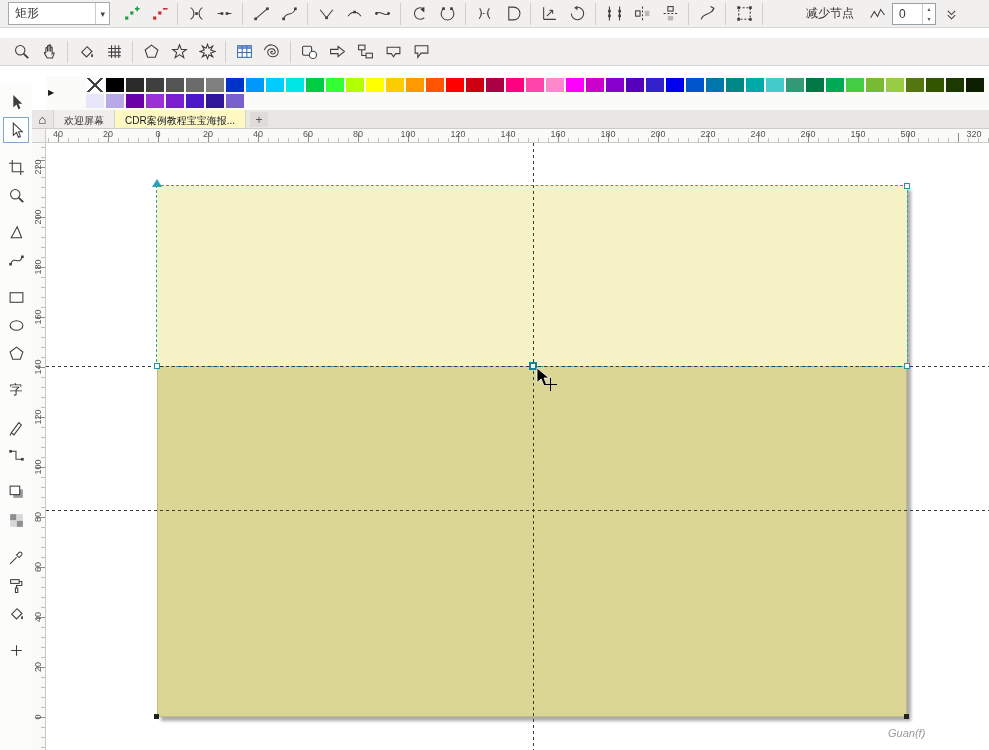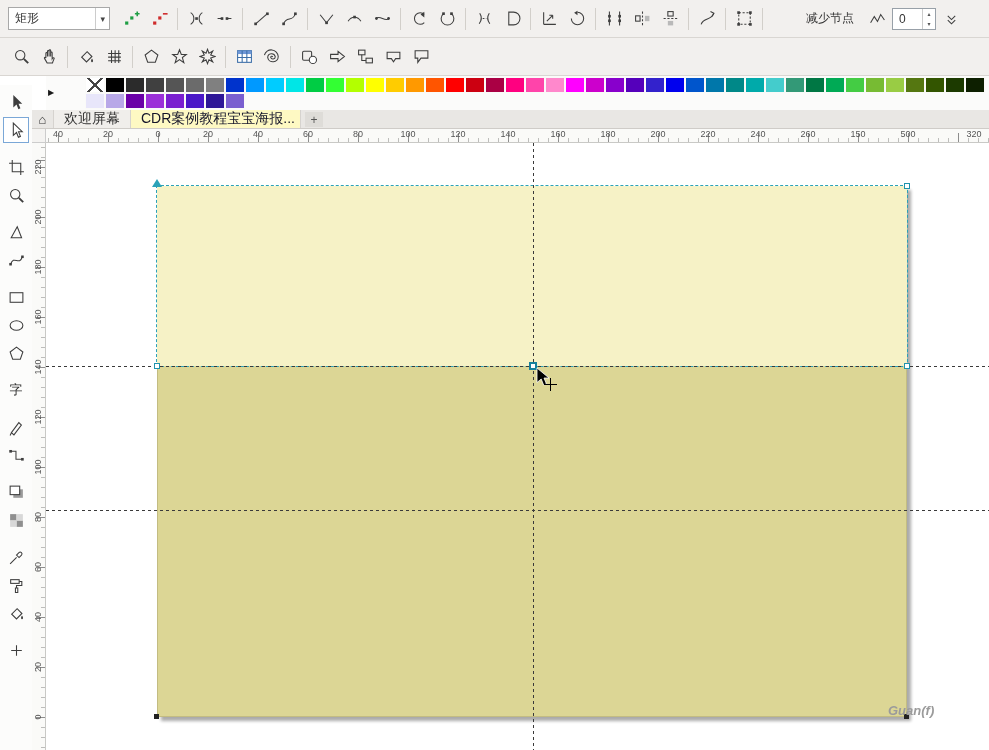--- a/index.html
+++ b/index.html
@@ -2,21 +2,21 @@
 <html><head>
 <meta charset="utf-8">
 <style>
   * { margin:0; padding:0; box-sizing:border-box; }
   html,body { width:989px; height:750px; }
   body { font-family:"Liberation Sans", sans-serif; font-size:12px; color:#333; background:#fff; overflow:hidden; }
   #app { position:relative; width:989px; height:750px; background:#fff; }
 
   
   .propbar, .toolbar2 {
-    position:absolute; left:0; width:100%; height:38px;
+    position:absolute; left:0; width:100%; height:28px;
     background:#f2f0ee; border-bottom:1px solid #d9d6d2;
     display:flex; align-items:center; padding-left:8px; gap:2px;
   }
   .propbar { top:0; }
   .toolbar2 { top:38px; }
   .btnrow { display:flex; align-items:center; gap:2px; }
   .tbtn { width:26px; height:26px; display:flex; align-items:center; justify-content:center; border-radius:2px; flex:0 0 auto; }
   .tbtn svg { display:block; }
   .vsep { width:1px; height:22px; background:#d2cfca; margin:0 3px; flex:0 0 auto; }
   .dropdown {
@@ -36,21 +36,21 @@
   .pal-rows { margin-left:39px; padding-top:1px; }
   .pal-row { display:flex; height:16px; }
   .swatch { width:20px; height:16px; border:1px solid #fafaf8; flex:0 0 auto; }
   .swatch.none { background:
       linear-gradient(45deg, transparent 44%, #444 44%, #444 56%, transparent 56%),
       linear-gradient(-45deg, transparent 44%, #444 44%, #444 56%, transparent 56%), #fff; }
 
   
   .tabbar { position:absolute; left:32px; top:110px; right:0; height:19px; background:#e9e7e4; border-bottom:1px solid #cfccc8; display:flex; align-items:stretch; }
   .home-btn { width:22px; display:flex; align-items:center; justify-content:center; font-size:13px; color:#333; border-right:1px solid #d6d3cf; }
-  .tab { display:flex; align-items:center; padding:0 10px; font-size:14px; color:#333; border-right:1px solid #d6d3cf; background:#f0eeeb; white-space:nowrap; overflow:hidden; max-width:170px; }
+  .tab { display:flex; align-items:flex-end; padding:0 10px; font-size:10px; color:#333; border-right:1px solid #d6d3cf; background:#f0eeeb; white-space:nowrap; overflow:hidden; max-width:170px; }
   .tab.active { background:#fef9c3; color:#14142a; }
   .newtab { width:18px; height:15px; margin:2px 0 0 4px; background:#dedcd8; display:flex; align-items:center; justify-content:center; font-size:12px; color:#555; }
 
   
   .corner { position:absolute; left:32px; top:129px; width:14px; height:14px; background:#f4f3f1; border-right:1px solid #ccc; border-bottom:1px solid #ccc; }
   .hruler {
     position:absolute; left:46px; top:129px; right:0; height:14px;
     background-color:#fafaf8; border-bottom:1px solid #c9c9c6;
     background-image:
       repeating-linear-gradient(90deg, #8d8d8d 0 1px, transparent 1px 50px),
@@ -89,21 +89,21 @@
   .gv { position:absolute; top:0; bottom:0; width:1px;
         background:repeating-linear-gradient(180deg, #3a3a3a 0 3px, transparent 3px 6px); }
   .node { position:absolute; width:6px; height:6px; background:#fff; border:1px solid #1f93ac; }
   .node-black { position:absolute; width:5px; height:5px; background:#222; }
   .node-tri { position:absolute; width:0; height:0; border-left:5px solid transparent; border-right:5px solid transparent; border-bottom:8px solid #2ba2b8; }
   .node-active { position:absolute; width:8px; height:8px; background:#fff; border:2px solid #16819c; }
   .cursor { position:absolute; }
   .cross { position:absolute; width:13px; height:13px; }
   .cross:before { content:""; position:absolute; left:0; right:0; top:6px; height:1px; background:#000; }
   .cross:after  { content:""; position:absolute; top:0; bottom:0; left:6px; width:1px; background:#000; }
-  .watermark { position:absolute; left:842px; top:560px; color:#9b9b9b; font-size:13px; font-style:italic;font-weight:bold; }
+  .watermark { position:absolute; left:842px; top:584px; color:#9b9b9b; font-size:11px; font-style:italic; }
 </style>
 </head>
 <body>
 
 <div id="app">
 
   <div class="propbar">
     <div class="dropdown">
       <span>矩形</span>
       <span class="dd-arrow">▾</span>

